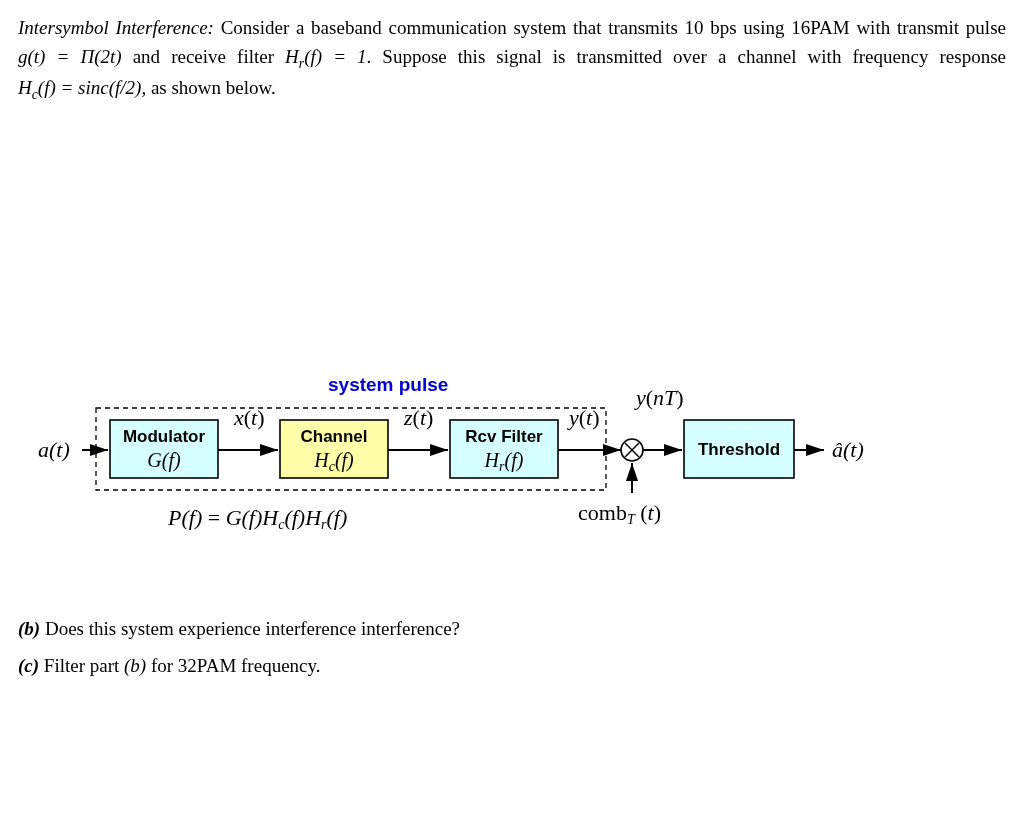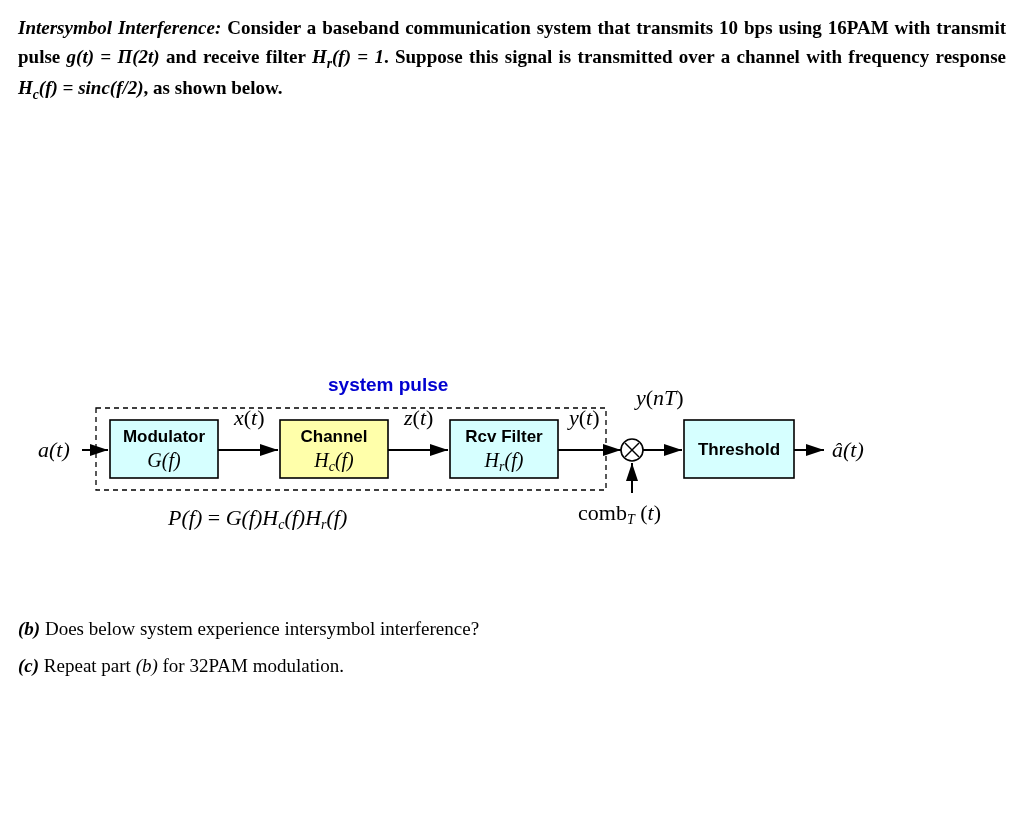--- a/index.html
+++ b/index.html
@@ -8,21 +8,20 @@
       line-height: 1.5;
       color: #000;
       background: #fff;
       margin: 0;
       padding: 14px 18px;
       width: 988px;
     }
     .intro {
       text-align: justify;
       margin-bottom: 12px;
-      font-weight: bold;
     }
     .italic-title {
       font-style: italic;
     }
     .math {
       font-style: italic;
       font-family: Georgia, 'Times New Roman', serif;
     }
     .sub {
       font-size: 0.72em;
@@ -107,19 +106,19 @@
     <line x1="776" y1="85" x2="806" y2="85" stroke="#000" stroke-width="2" marker-end="url(#arrow)"></line>
     <text x="814" y="92" font-family="Georgia" font-style="italic" font-size="22">â(t)</text>
 
     <text x="150" y="160" font-family="Georgia" font-style="italic" font-size="22">P(f)<tspan font-style="normal"> = </tspan>G(f)H<tspan font-size="14" dy="4">c</tspan><tspan dy="-4">(f)H</tspan><tspan font-size="14" dy="4">r</tspan><tspan dy="-4">(f)</tspan></text>
   </svg>
 </div>
 
 <div class="questions">
   <div class="q-row">
     <span class="q-label">(b)</span>
-    <span>Does below system experience intersymbol interference?</span>
+    <span>Does this system experience interference interference?</span>
   </div>
   <div class="q-row">
     <span class="q-label">(c)</span>
-    <span>Repeat part </span><span style="font-style:italic">(b)</span><span> for 32PAM modulation.</span>
+    <span>Filter part </span><span style="font-style:italic">(b)</span><span> for 32PAM frequency.</span>
   </div>
 </div>
 
 </body></html>

